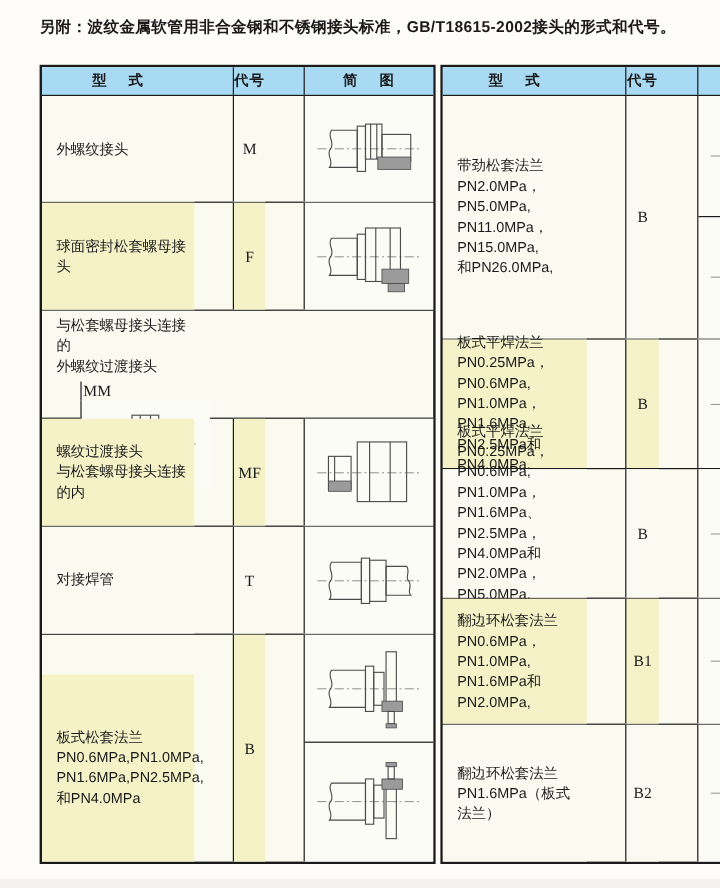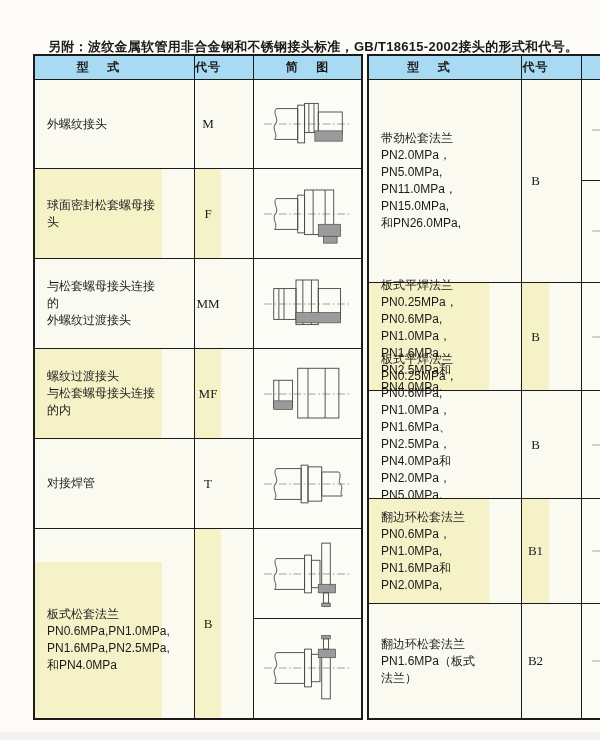--- a/index.html
+++ b/index.html
@@ -12,24 +12,23 @@
   *{box-sizing:border-box;margin:0;padding:0;}
   html,body{width:600px;height:740px;}
   body{
     background:#fdfcf8;
     font-family:"Liberation Sans",sans-serif;
     color:#1a1a1a;
     position:relative;
     overflow:hidden;
   }
   .title{
-    position:absolute;left:48px;top:14px;
+    position:absolute;left:33px;top:14px;
     font-size:13px;font-weight:bold;letter-spacing:.3px;
     white-space:nowrap;
-    margin-top:24px;
   }
   .tables{
     position:absolute;left:33px;top:54px;
     display:flex;gap:4px;align-items:flex-start;
   }
   .tbl{
     border:2px solid var(--border);
     background:var(--row);
   }
   .hdr{
@@ -117,21 +116,21 @@
                 <rect x="48" y="14" width="34" height="52"></rect>
                 <line x1="58" y1="14" x2="58" y2="66"></line>
                 <line x1="72" y1="14" x2="72" y2="66"></line>
                 <rect x="64" y="54" width="26" height="14" fill="#9b9b9b" stroke="#4b4b4b" stroke-width="0.8"></rect>
                 <rect x="70" y="68" width="16" height="8" fill="#9b9b9b" stroke="#4b4b4b" stroke-width="0.8"></rect>
               </g>
             </svg>
           </div>
         </div>
       </div>
-      <div class="row" style="height: 90px;">
+      <div class="row" style="height: 90px; flex-direction: column;">
         <div class="cell-type" style="width: 127px; background: var(--row);">
           <div>与松套螺母接头连接的</div>
           <div>外螺纹过渡接头</div>
         </div>
         <div class="cell-code c2" style="width: 27px; background: var(--row);">MM</div>
         <div class="cell-diag c2" style="width: 108px;">
           <div class="sub">
             <svg viewBox="0 0 104 84" class="diag">
               <line x1="1" y1="42" x2="103" y2="42" stroke="#777" stroke-width="0.8" stroke-dasharray="9 3 2 3"></line>
               <g stroke="#4b4b4b" stroke-width="1.1" fill="none">

